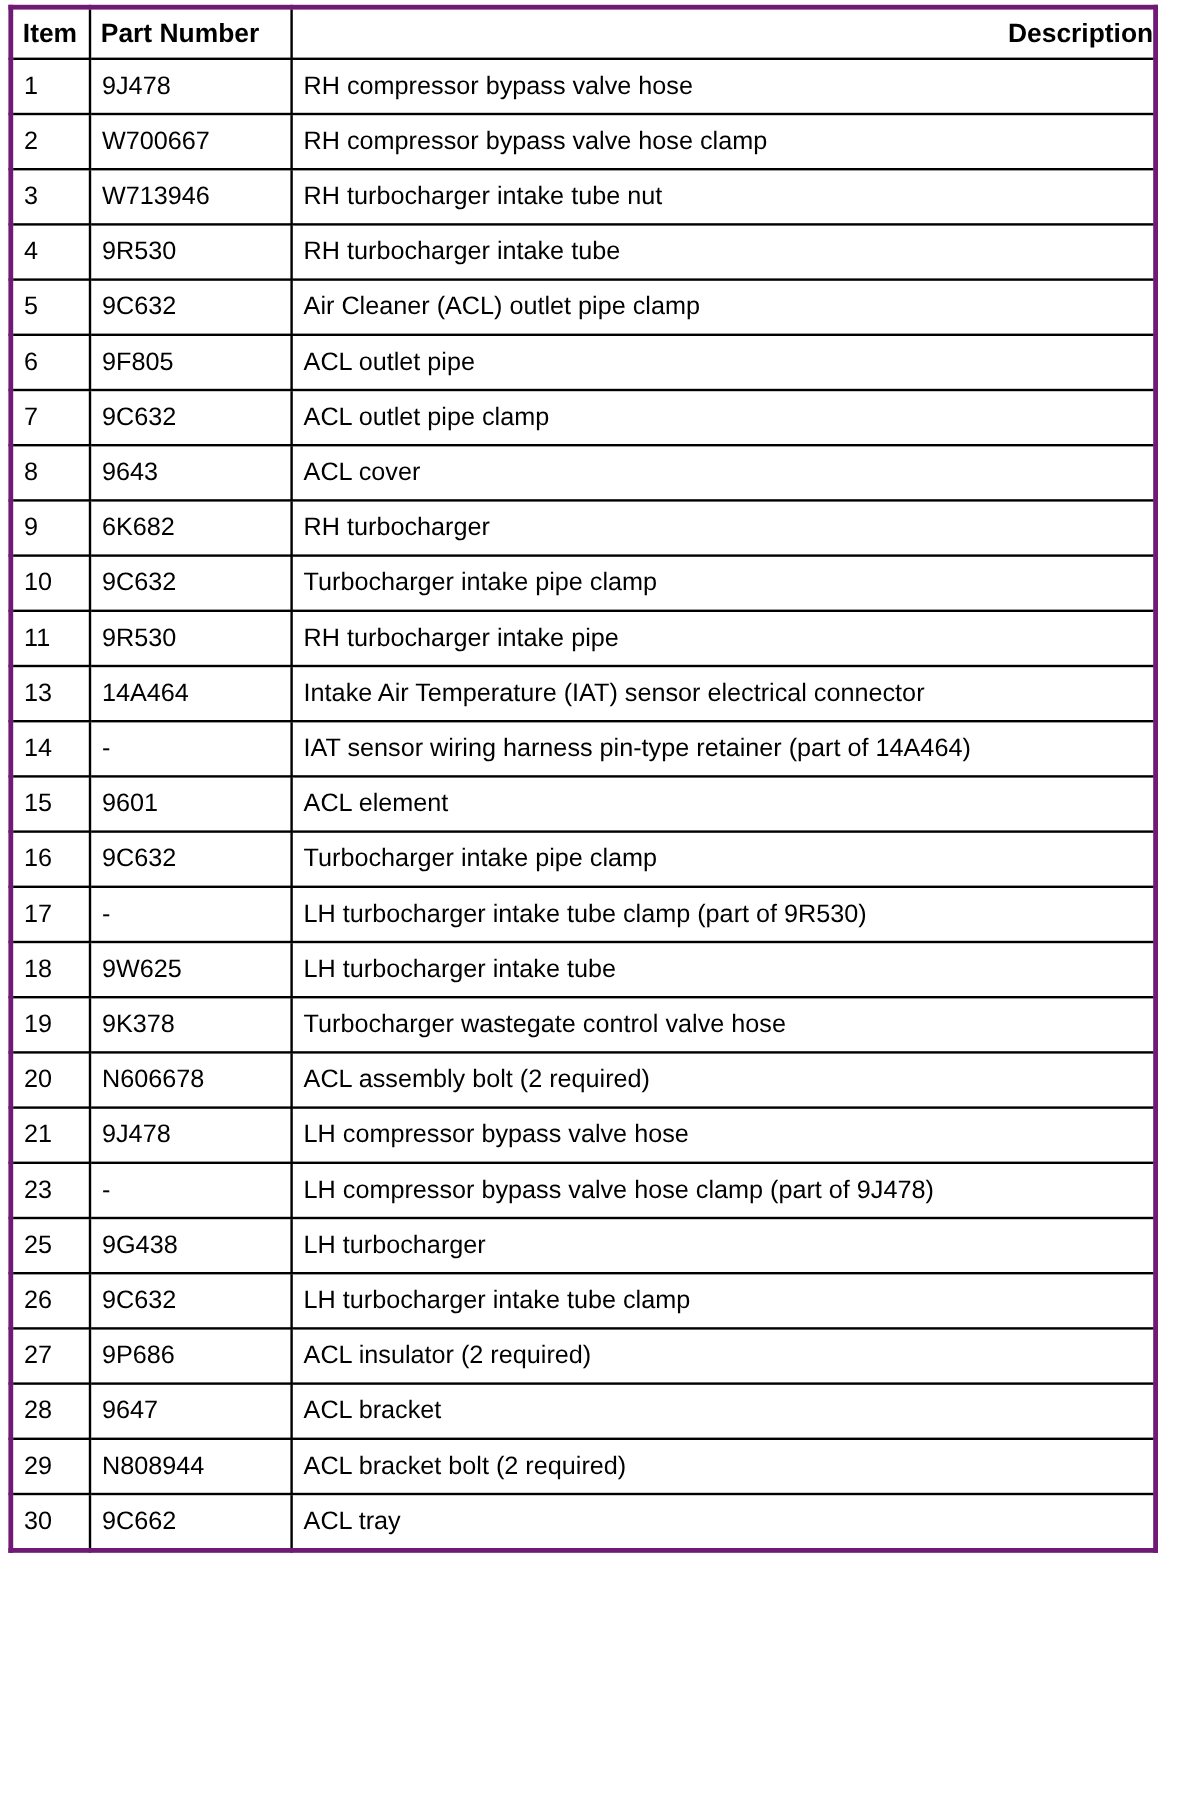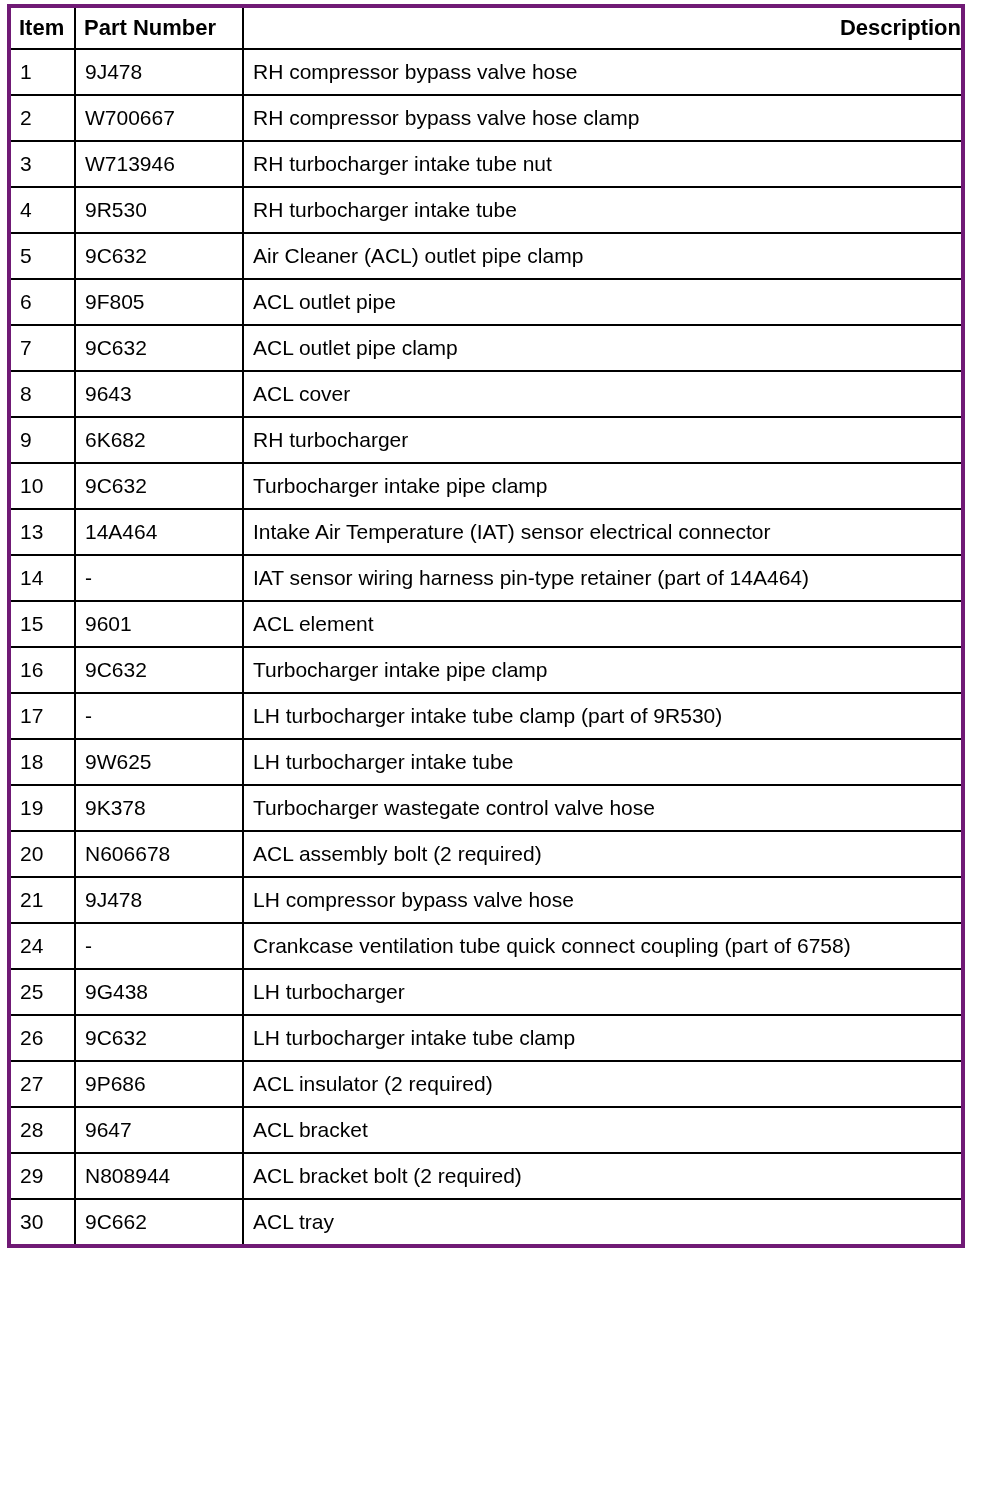--- a/index.html
+++ b/index.html
@@ -112,20 +112,25 @@
           <td>9</td>
           <td>6K682</td>
           <td>RH turbocharger</td>
         </tr>
         <tr>
           <td>10</td>
           <td>9C632</td>
           <td>Turbocharger intake pipe clamp</td>
         </tr>
         <tr>
+          <td>11</td>
+          <td>9R530</td>
+          <td>RH turbocharger intake pipe</td>
+        </tr>
+        <tr>
           <td>13</td>
           <td>14A464</td>
           <td>Intake Air Temperature (IAT) sensor electrical connector</td>
         </tr>
         <tr>
           <td>14</td>
           <td>-</td>
           <td>IAT sensor wiring harness pin-type retainer (part of 14A464)</td>
         </tr>
         <tr>
@@ -157,23 +162,23 @@
           <td>20</td>
           <td>N606678</td>
           <td>ACL assembly bolt (2 required)</td>
         </tr>
         <tr>
           <td>21</td>
           <td>9J478</td>
           <td>LH compressor bypass valve hose</td>
         </tr>
         <tr>
-          <td>24</td>
+          <td>23</td>
           <td>-</td>
-          <td>Crankcase ventilation tube quick connect coupling (part of 6758)</td>
+          <td>LH compressor bypass valve hose clamp (part of 9J478)</td>
         </tr>
         <tr>
           <td>25</td>
           <td>9G438</td>
           <td>LH turbocharger</td>
         </tr>
         <tr>
           <td>26</td>
           <td>9C632</td>
           <td>LH turbocharger intake tube clamp</td>

